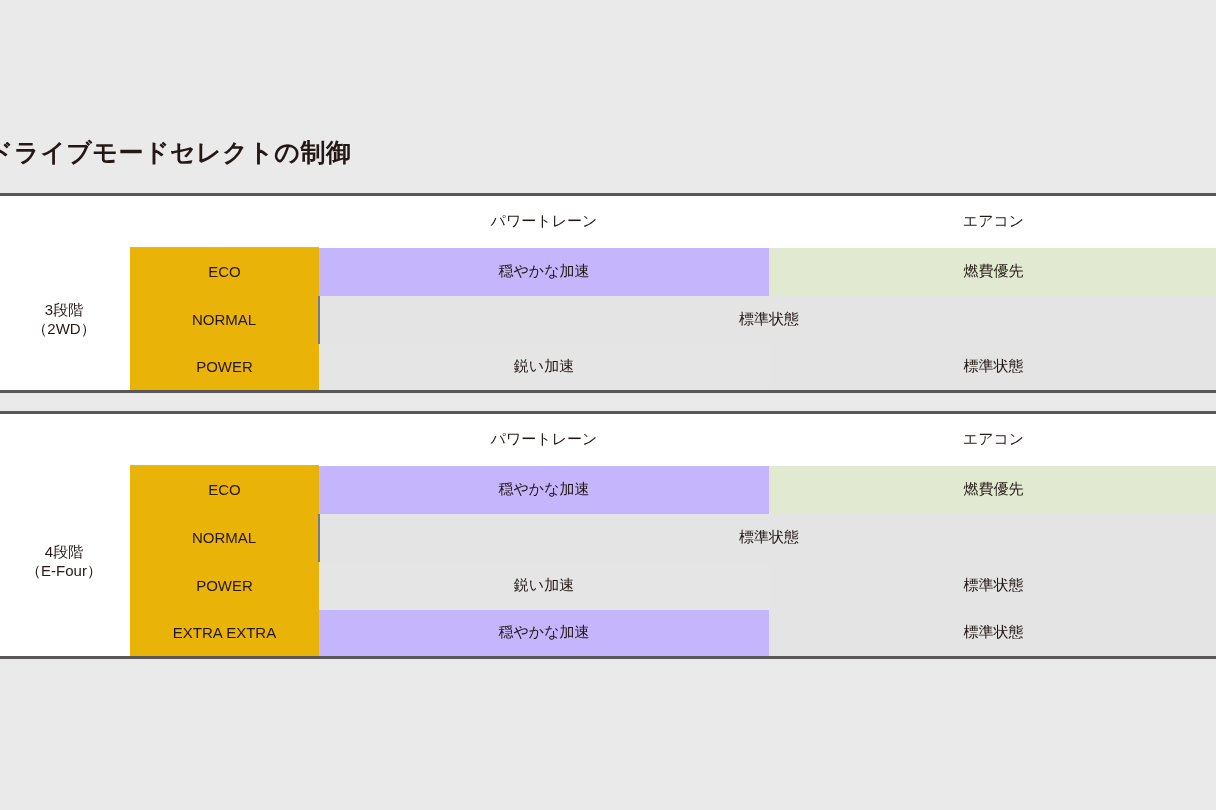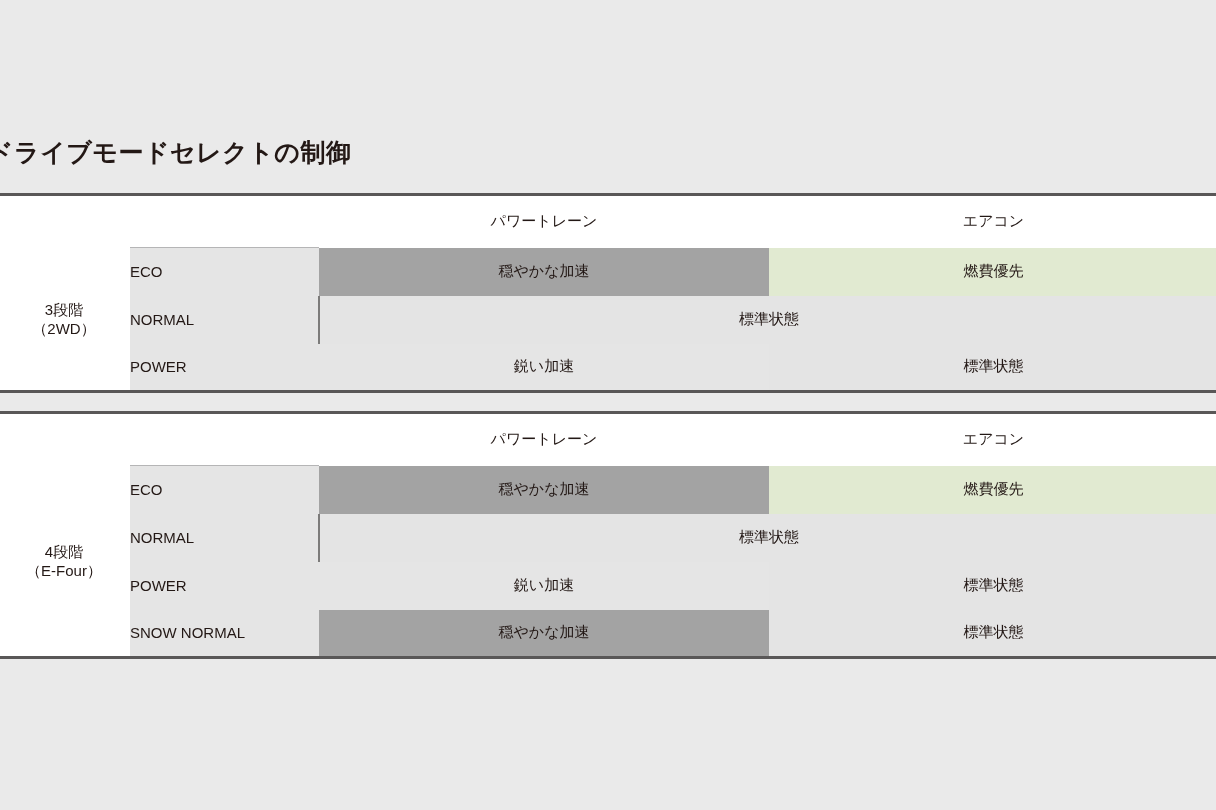--- a/index.html
+++ b/index.html
@@ -79,38 +79,38 @@
   .group-cell {
     background: #ffffff;
     text-align: center;
     font-size: 20px;
     line-height: 1.28;
     vertical-align: middle;
   }
 
   
   .mode-cell {
-    background: #e5e5e5;
-    text-align: left;
+    background: #eab308;
+    text-align: center;
     padding-left: 16px;
     font-size: 20px;
     border-top: 1px solid #b5b5b6;
   }
   tr.first-body-row .mode-cell { border-top: 1px solid #b5b5b6; }
 
   
   .val {
     text-align: center;
     font-size: 19px;
     border-left: 2px solid #7c7b7a;
     border-top: 1px solid #b5b5b6;
   }
   .val.span2 { border-left: 2px solid #7c7b7a; }
 
-  .fill-blue  { background: #a3a3a3; }
+  .fill-blue  { background: #c4b5fd; }
   .fill-green { background: #e1ead1; }
   .fill-peach { background: #e5e5e5; }
   .fill-gray  { background: #e4e4e4; }
 
   
   .table-gap {
     position: absolute;
     left: 0;
     top: 396px;
     width: 1216px;
@@ -193,20 +193,20 @@
         <td class="val span2 fill-gray" colspan="2">標準状態</td>
       </tr>
 
       <tr>
         <td class="mode-cell">POWER</td>
         <td class="val fill-peach">鋭い加速</td>
         <td class="val fill-gray">標準状態</td>
       </tr>
 
       <tr>
-        <td class="mode-cell">SNOW NORMAL</td>
+        <td class="mode-cell">EXTRA EXTRA</td>
         <td class="val fill-blue">穏やかな加速</td>
         <td class="val fill-gray">標準状態</td>
       </tr>
     </tbody>
   </table>
 
 </div>
 
 </body></html>

